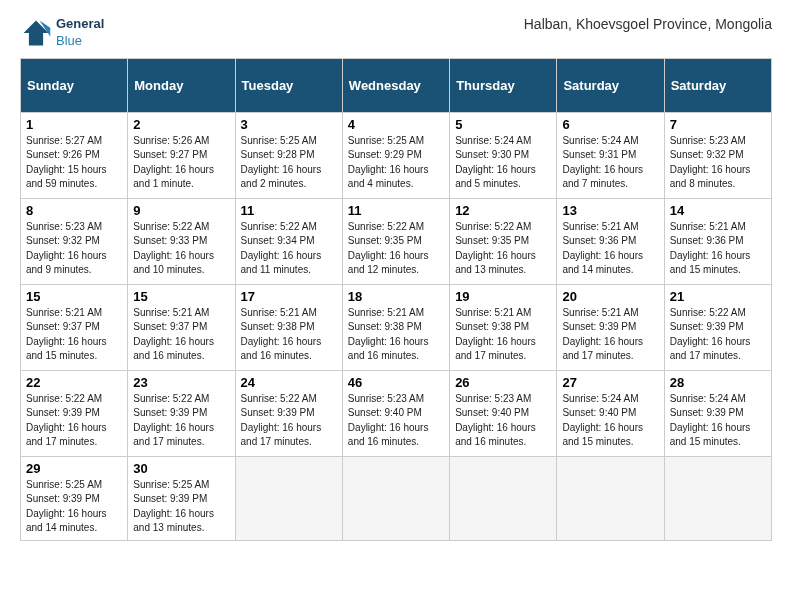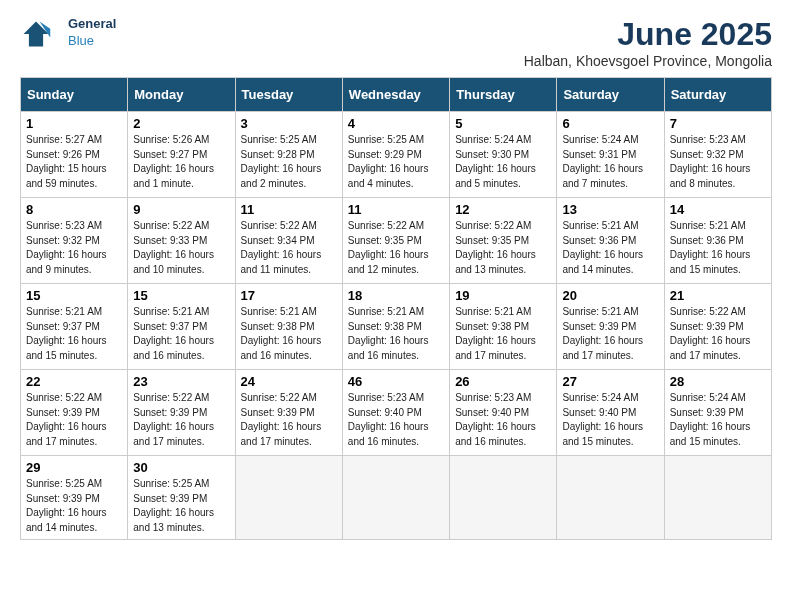--- a/index.html
+++ b/index.html
@@ -17,22 +17,22 @@
       padding: 16px 20px 10px 20px;
     }
     .header {
       display: flex;
       justify-content: space-between;
       align-items: flex-start;
       margin-bottom: 8px;
     }
     .logo {
       display: flex;
-      align-items: flex-end;
-      gap: 16px;
+      align-items: center;
+      gap: 4px;
     }
     .logo-icon {
       width: 32px;
       height: 32px;
     }
     .title-section {
       text-align: right;
     }
     .month-title {
       font-size: 32px;
@@ -46,21 +46,21 @@
     }
     .calendar {
       width: 100%;
       border-collapse: collapse;
       table-layout: fixed;
     }
     .calendar th {
       background: #1a5276;
       color: #fff;
       text-align: left;
-      padding: 9px 6px;
+      padding: 19px 6px;
       font-size: 13px;
       font-weight: bold;
       border: 1px solid #ccc;
     }
     .calendar td {
       vertical-align: top;
       border: 1px solid #ccc;
       padding: 4px 5px;
       height: 86px;
       background: #fff;
@@ -99,21 +99,20 @@
         <rect x="0" y="0" width="36" height="36" fill="white"></rect>
         <polygon points="18,4 32,18 26,18 26,32 10,32 10,18 4,18" fill="#1a5276"></polygon>
         <polygon points="22,4 34,12 34,22" fill="#2980b9"></polygon>
       </svg>
       <div>
         <div style="font-size:13px;font-weight:bold;color:#1a3a5c;line-height:1.3;">General</div>
         <div style="font-size:13px;font-weight:normal;color:#2980b9;line-height:1.3;">Blue</div>
       </div>
     </div>
     <div class="title-section">
-      <div class="month-title">June 2025</div>
       <div class="subtitle">Halban, Khoevsgoel Province, Mongolia</div>
     </div>
   </div>
 
   <table class="calendar">
     <thead>
       <tr>
         <th>Sunday</th>
         <th>Monday</th>
         <th>Tuesday</th>

